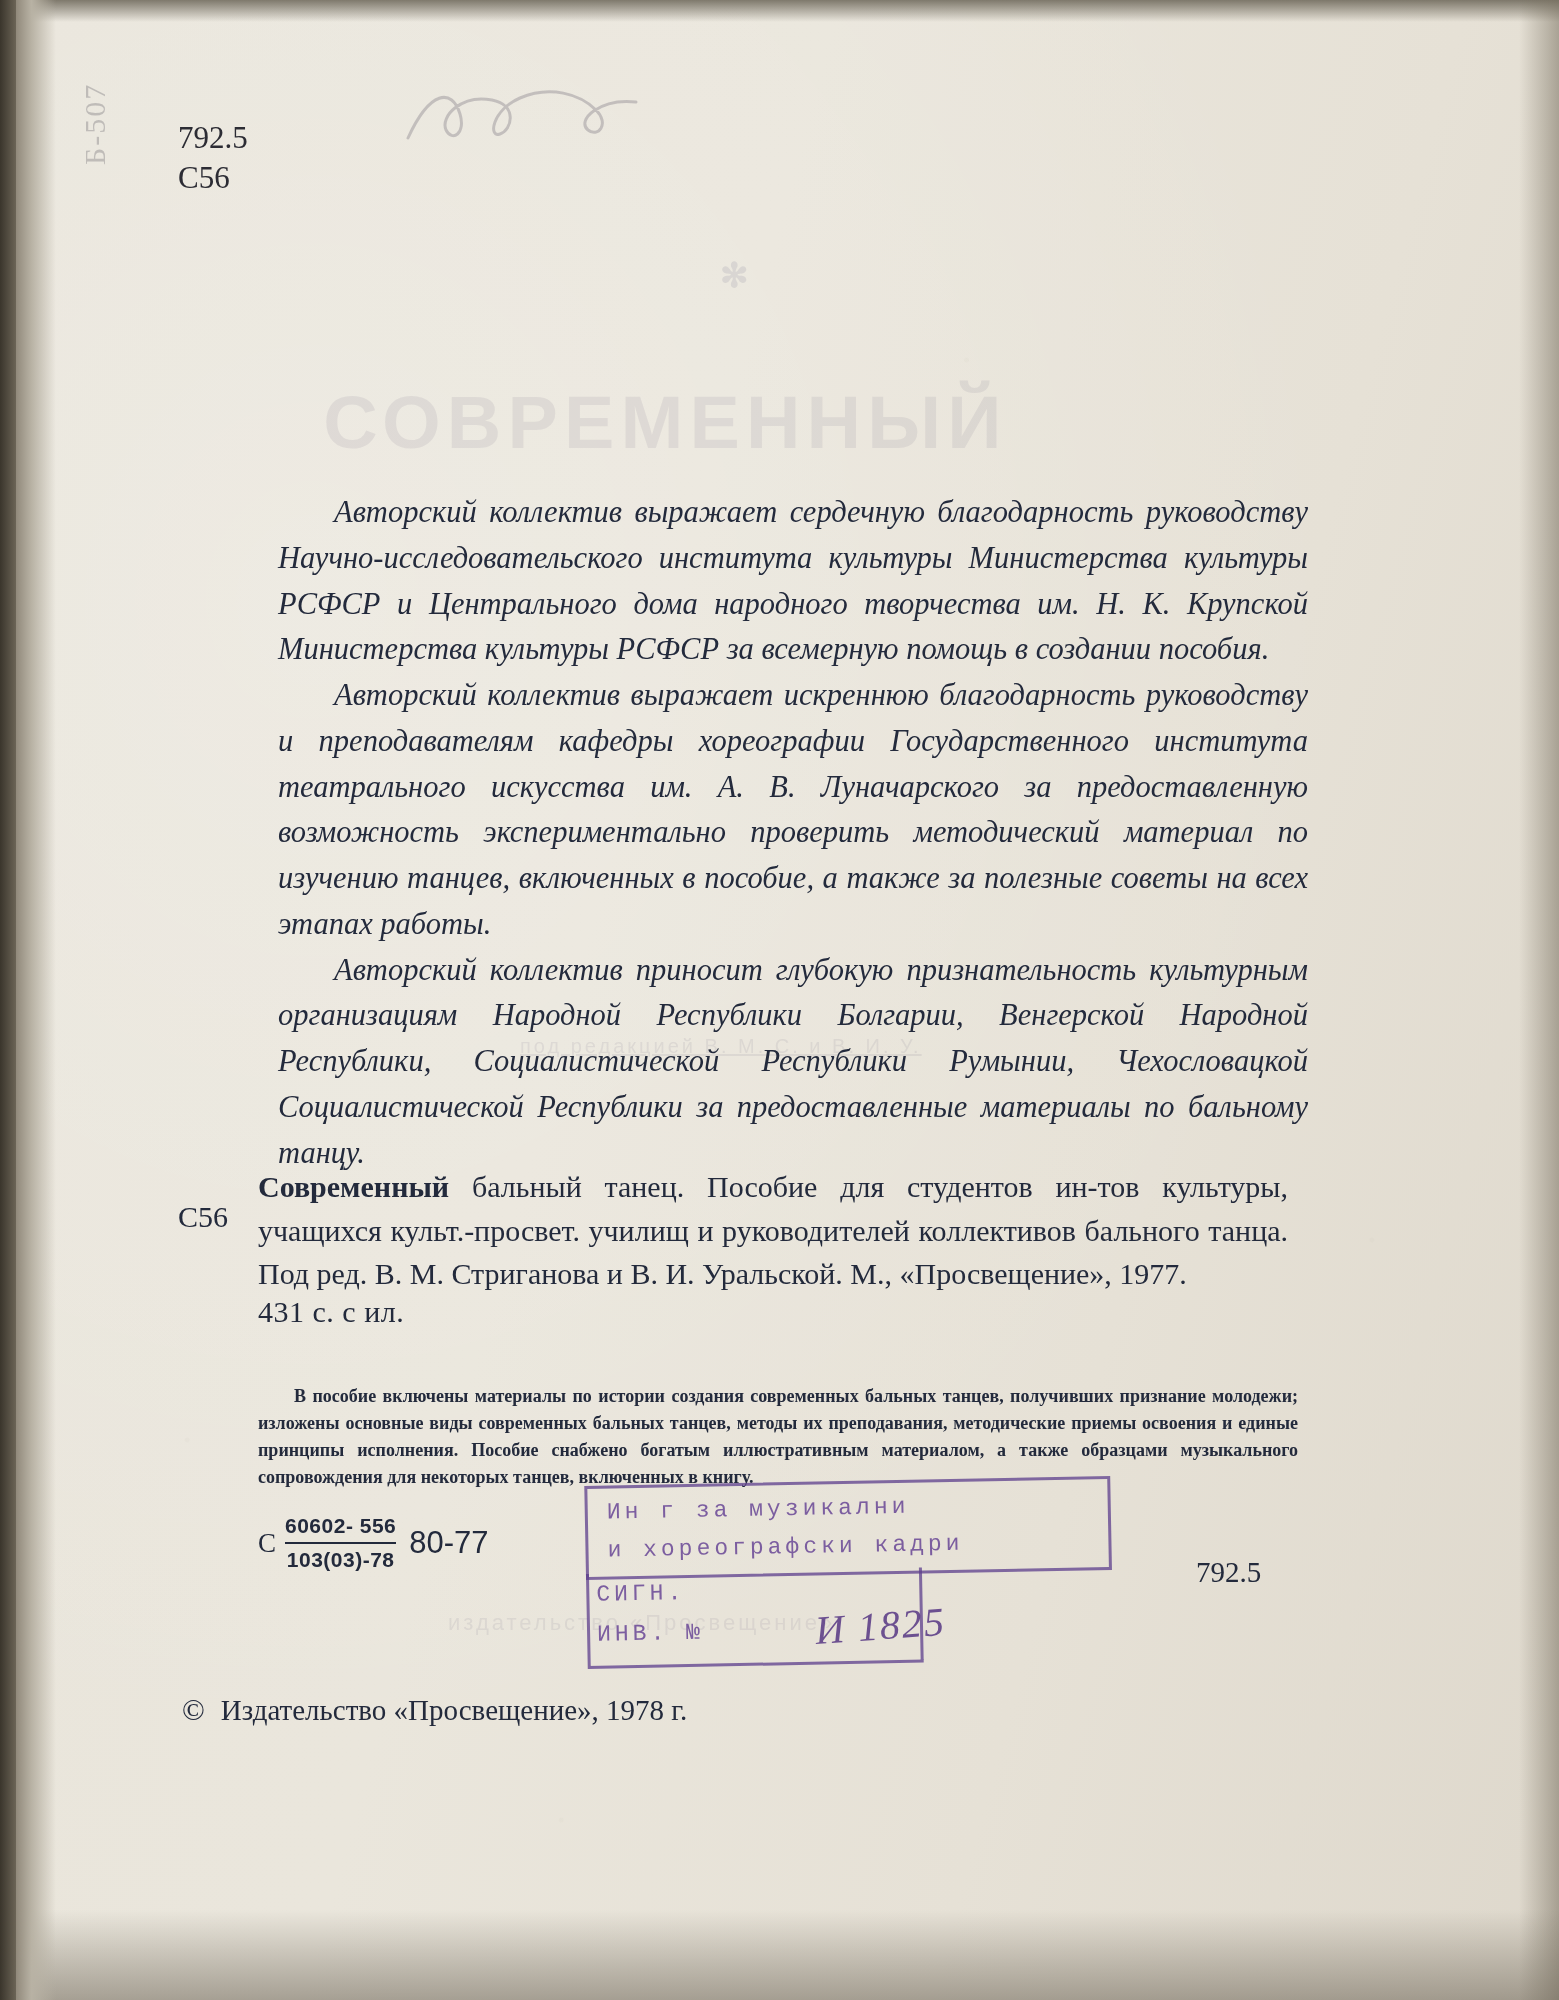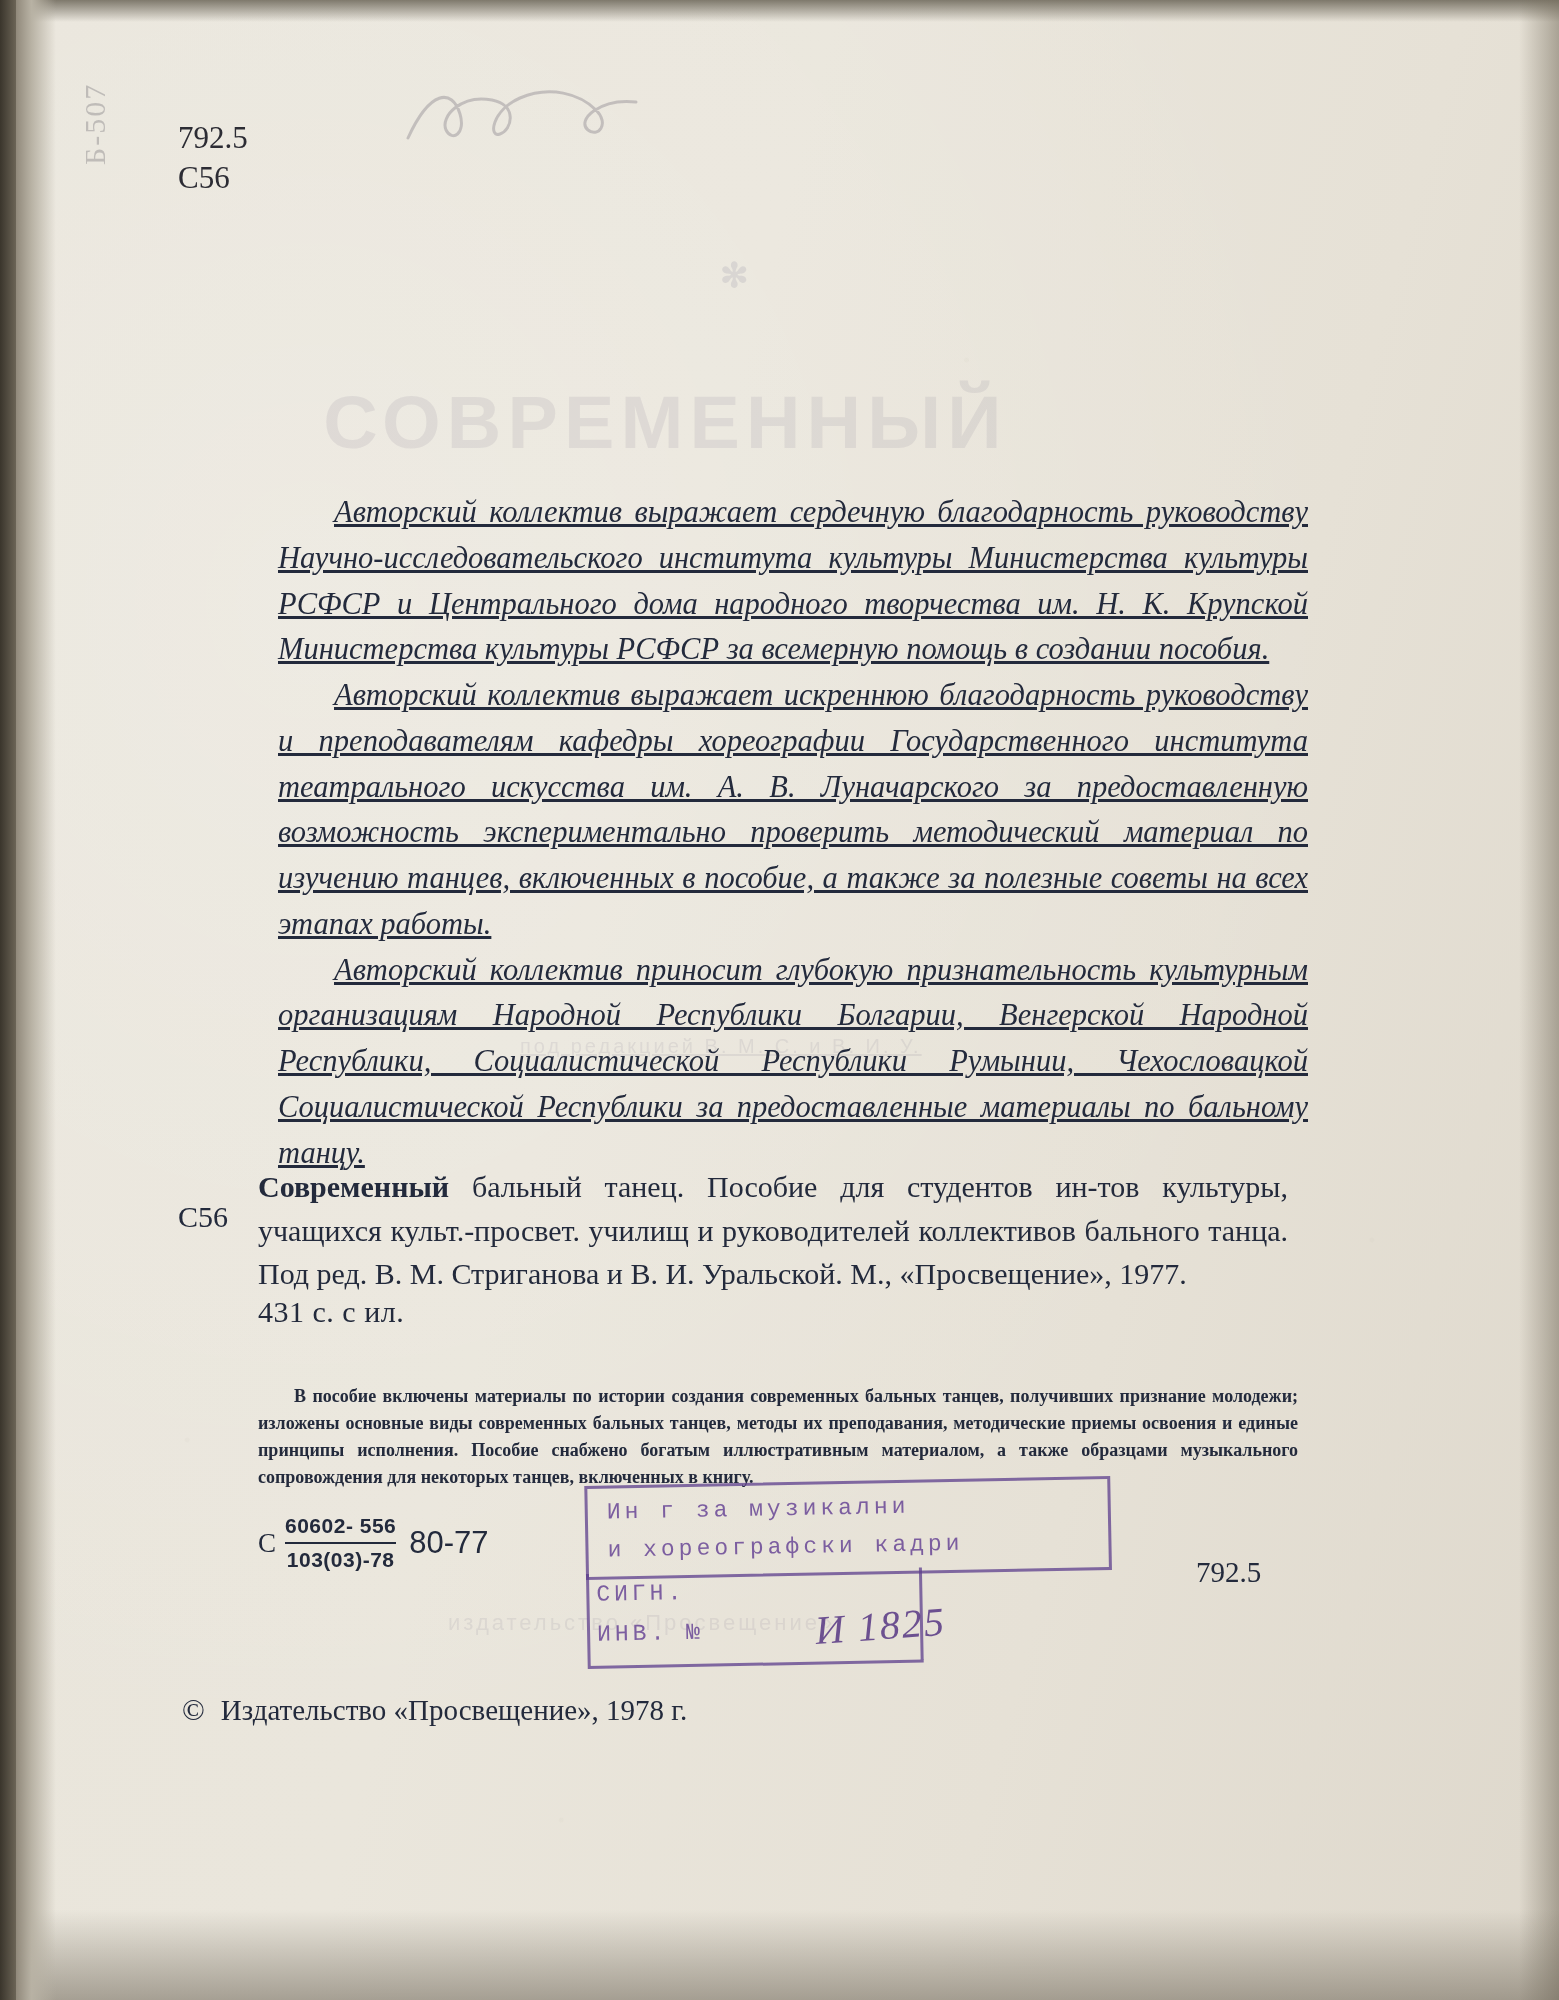--- a/index.html
+++ b/index.html
@@ -129,21 +129,20 @@
 
   #ack {
     position: absolute;
     left: 278px; top: 490px;
     width: 1030px;
     font-style: italic;
     font-size: 30.5px;
     line-height: 1.50;
     color: #232a3c;
     text-align: justify;
-    text-decoration: underline;
   }
   #ack p {
     margin: 0;
     text-indent: 56px;
   }
 
   #cip {
     position: absolute;
     left: 258px; top: 1165px;
     width: 1030px;

